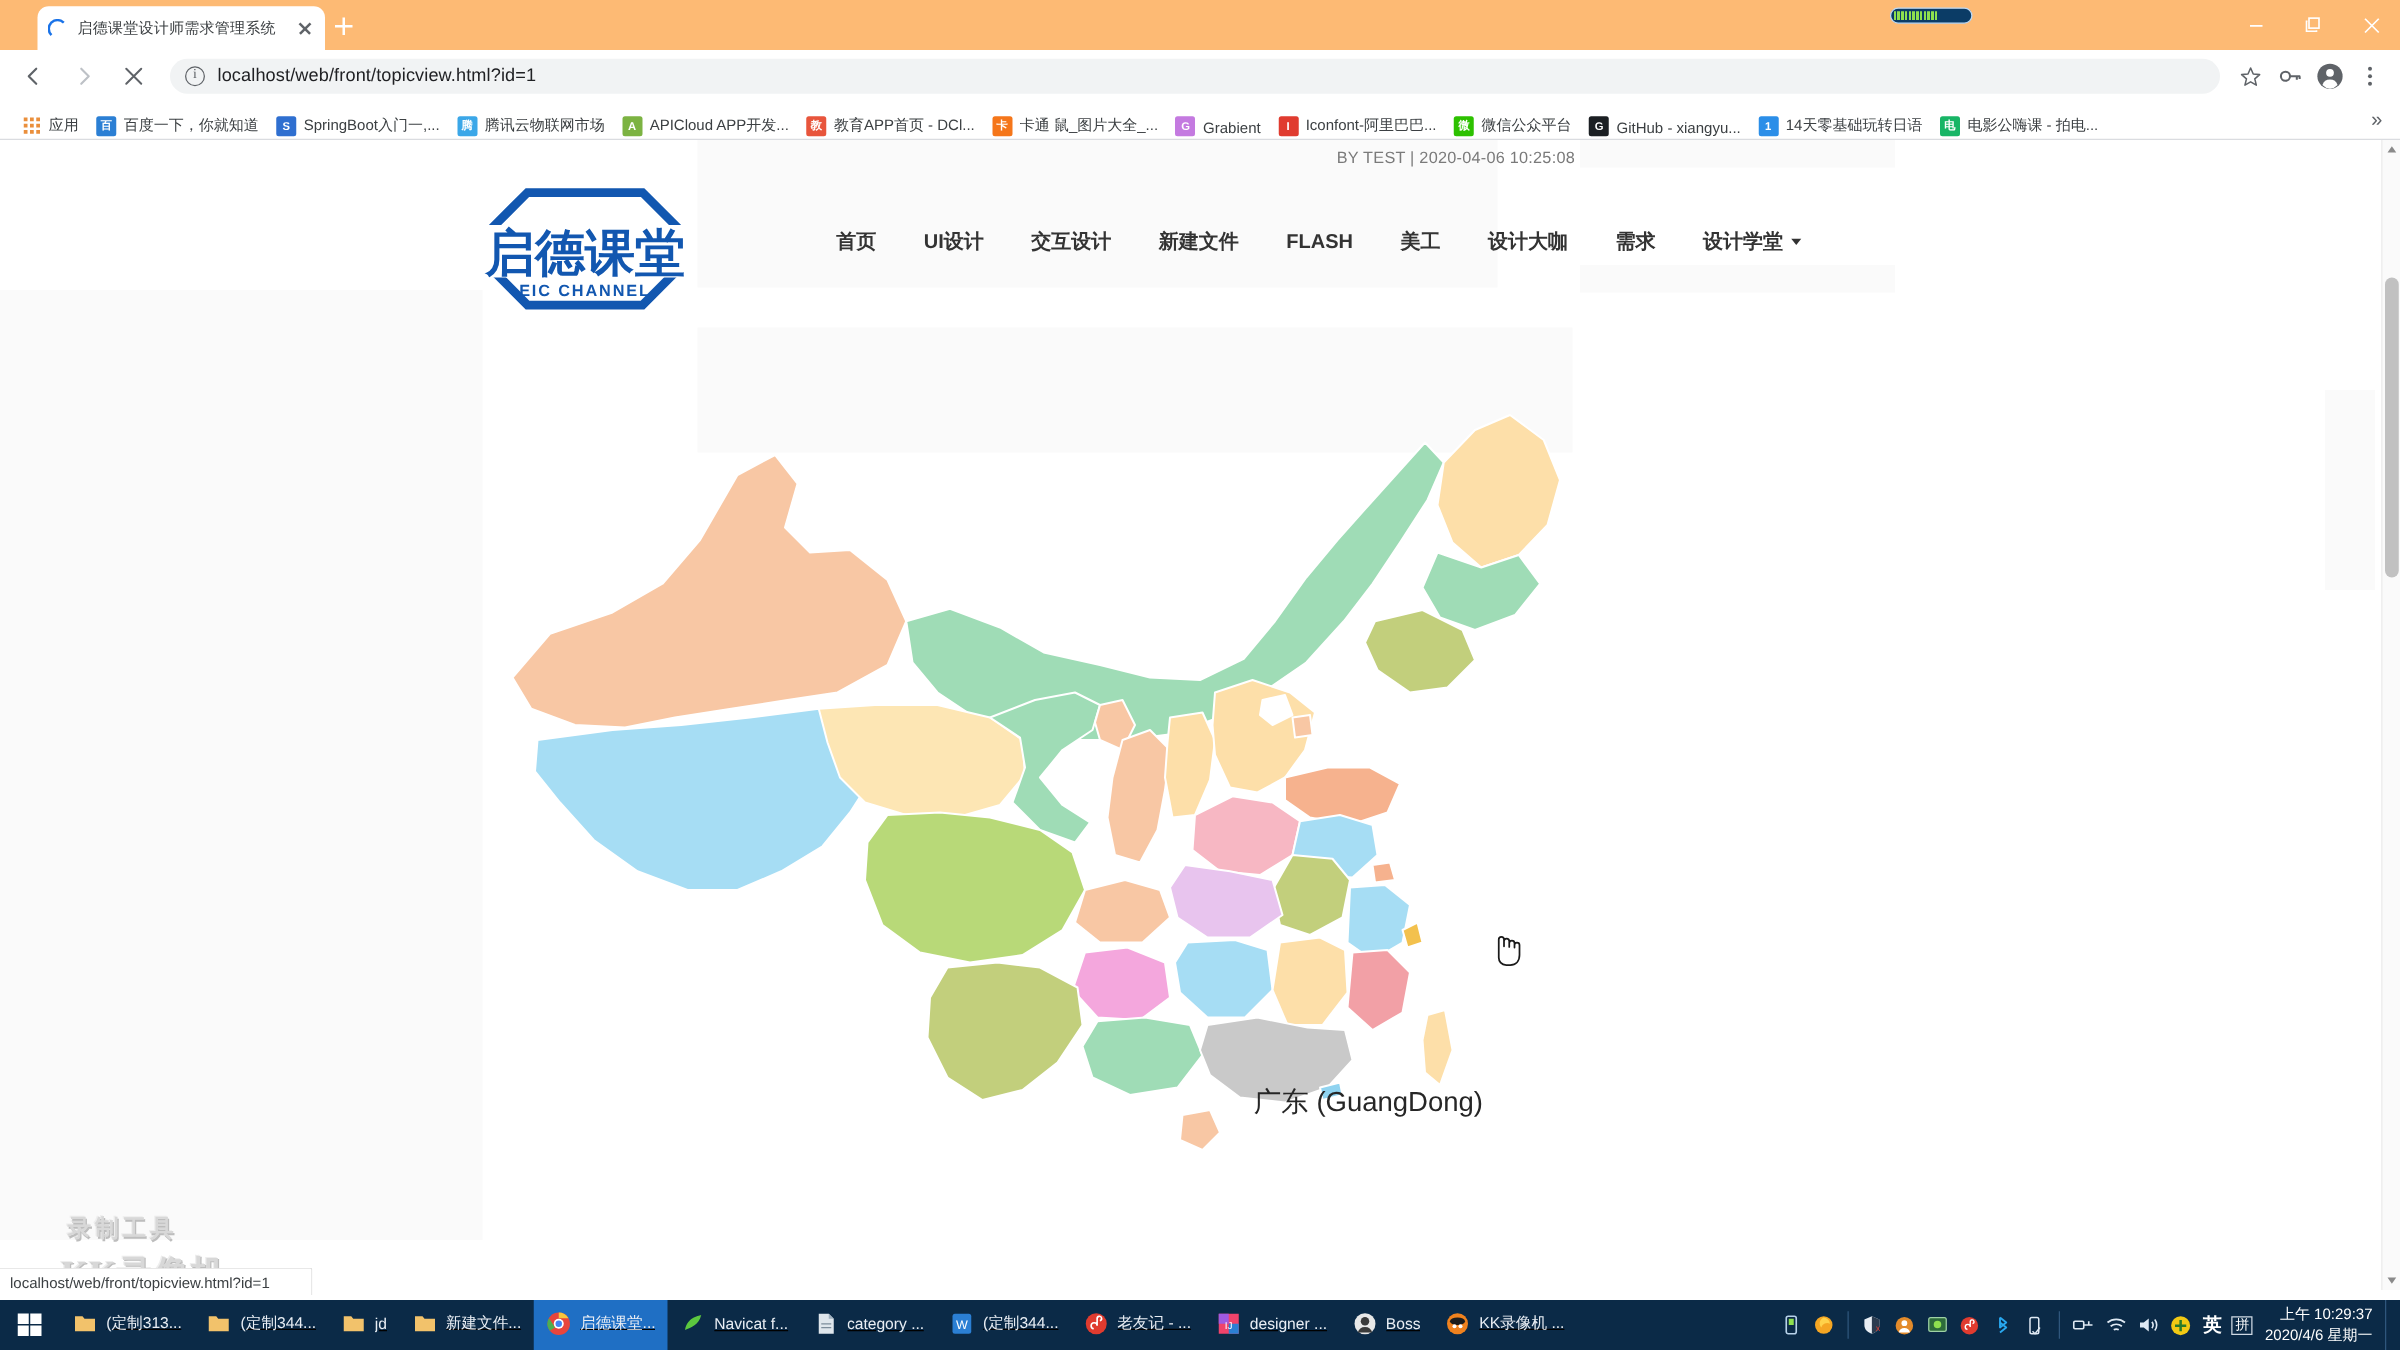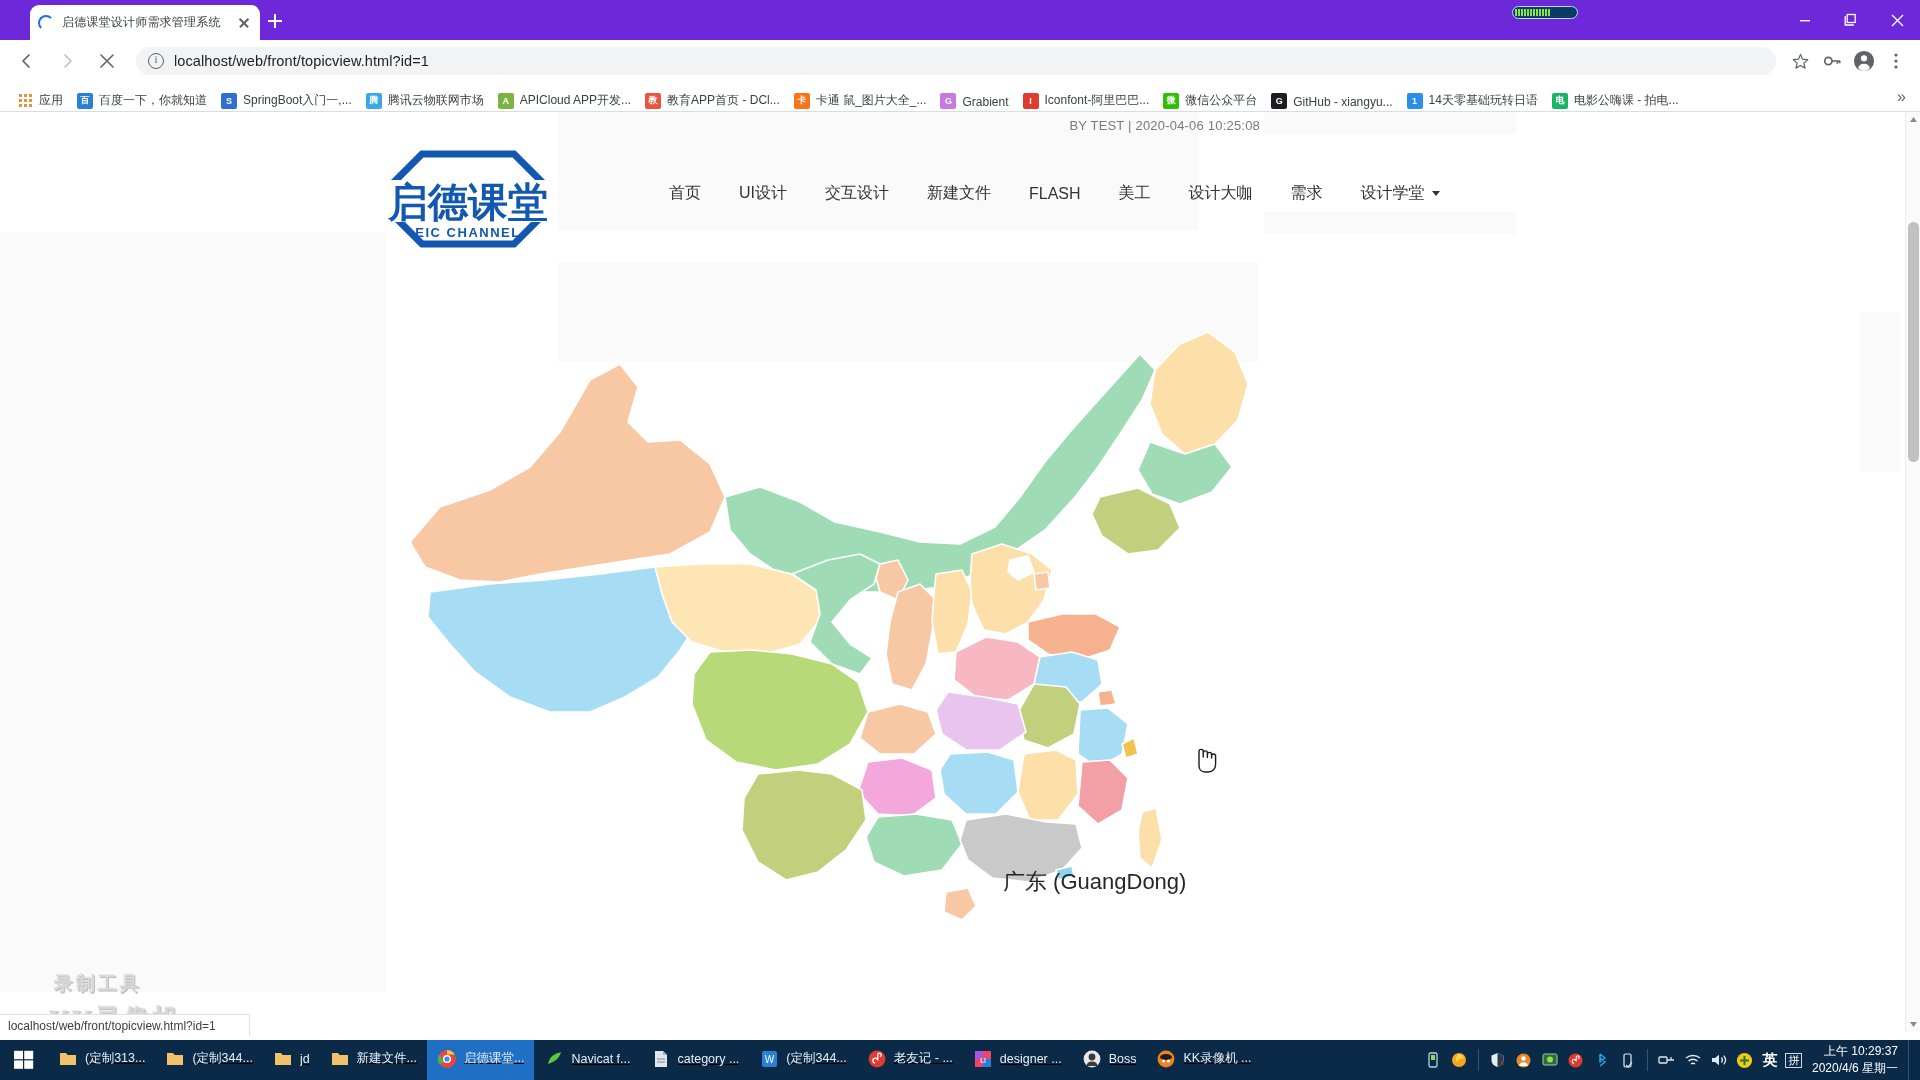--- a/index.html
+++ b/index.html
@@ -8,21 +8,21 @@
     overflow: hidden;
     font-family: "Liberation Sans", "DejaVu Sans", sans-serif;
     background: #fff;
   }
 
   
   #browser { position: absolute; inset: 0; width: 1920px; height: 1080px; }
 
   .titlebar {
     position: absolute; top: 0; left: 0; width: 1920px; height: 40px;
-    background: #6d28d9;
+    background: #fdba74;
   }
   .tabstrip { position: absolute; top: 0; left: 0; height: 40px; }
   .tab {
     position: absolute; left: 30px; top: 5px; width: 230px; height: 35px;
     background: #fff; border-radius: 9px 9px 0 0;
     display: flex; align-items: center; padding: 0 8px;
   }
   .tab-spinner {
     width: 16px; height: 16px; flex: 0 0 16px; margin-right: 8px;
     border: 2px solid transparent; border-top-color: #1a73e8; border-left-color:#1a73e8;
@@ -118,21 +118,21 @@
 
   .site-header { position: absolute; top: 26px; left: 0; width: 1905px; height: 120px; }
   .logo {
     position: absolute; left: 378px; top: 8px; width: 180px; height: 108px;
   }
   .logo svg { display:block; }
 
   .mainnav { position:absolute; left: 650px; top: 45px; display:flex; align-items:center; }
   .mainnav a {
     font-size: 16px; color: #333; text-decoration: none; margin: 0 19px; white-space: nowrap;
-    font-weight: 400;
+    font-weight: 700;
   }
   .mainnav a.caretted::after {
     content:""; display:inline-block; margin-left:7px; vertical-align: 2px;
     border-left: 4px solid transparent; border-right: 4px solid transparent;
     border-top: 5px solid #333;
   }
 
   .map-wrap { position: absolute; left: 380px; top: 180px; width: 900px; height: 700px; }
   .map-wrap svg { display:block; }
   .province-label {

